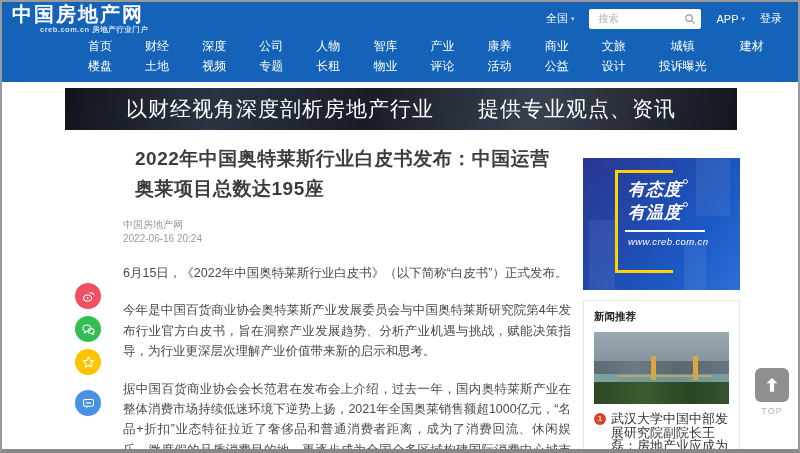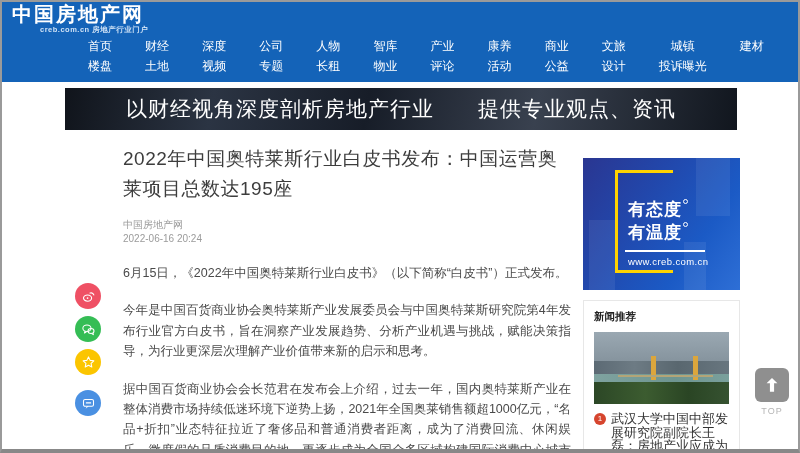--- a/index.html
+++ b/index.html
@@ -30,40 +30,40 @@
   .banner{position:absolute;left:63px;top:86px;width:672px;height:42px;
     background:linear-gradient(100deg,#10141b 0%,#2b3443 22%,#171d28 45%,#39414f 70%,#11161e 100%);
     display:flex;align-items:center;justify-content:center;}
   .banner-text{color:#fff;font-size:21px;letter-spacing:1px;white-space:nowrap;text-align:right;}
 
   
   .main{position:absolute;left:121px;top:128px;width:448px;}
   .breadcrumb{margin-top:32px;font-size:10.5px;color:#4ba6e0;}
   .breadcrumb a{color:#4ba6e0;text-decoration:none;cursor:pointer;}
   .crumb-sep{margin:0 4px;color:#4ba6e0;}
-  .article-title{margin:14px 0 0;font-size:19px;line-height:30px;color:#3d3d3d;font-weight:400;letter-spacing:.5px;}
+  .article-title{margin:14px 12px 0;font-size:19px;line-height:30px;color:#3d3d3d;font-weight:700;letter-spacing:.5px;}
   .meta{font-size:10px;color:#9b9b9b;line-height:14px;}
   .meta.source{margin-top:14px;}
   .article-body p{margin:17px 0 0;font-size:12.5px;line-height:1.63;color:#4a4a4a;text-align:justify;}
 
   
   .share-col{position:absolute;left:73px;top:281px;display:flex;flex-direction:column;gap:7px;}
   .share-btn{width:26px;height:26px;border-radius:50%;display:flex;align-items:center;justify-content:center;cursor:pointer;}
   .share-weibo{background:#ef5064;}
   .share-wechat{background:#35bd55;}
   .share-qzone{background:#fbc500;}
   .share-comment{background:#4a90e2;margin-top:8px;}
 
   
   .aside{position:absolute;left:581px;top:156px;width:157px;}
   .ad{position:relative;width:157px;height:132px;overflow:hidden;cursor:pointer;
     background:linear-gradient(125deg,#2a3691 0%,#2247ab 35%,#1b5ac5 70%,#2e6fd6 100%);}
   .ad-bldg{position:absolute;background:rgba(255,255,255,.07);}
   .ad-frame{position:absolute;left:32px;top:12px;width:58px;height:103px;border:3px solid #ffd300;border-right:0;}
-  .ad-content{position:absolute;left:45px;top:40px;color:#fff;}
+  .ad-content{position:absolute;left:45px;top:20px;color:#fff;font-style:italic;}
   .ad-line{font-size:17px;font-weight:bold;line-height:23px;letter-spacing:1px;white-space:nowrap;}
   .ring{display:inline-block;width:5px;height:5px;border:1.5px solid #fff;border-radius:50%;vertical-align:top;margin:1px 0 0 1px;}
   .ad-divider{width:80px;height:2px;background:#fff;margin:6px 0 4px -3px;}
   .ad-url{font-size:9.5px;letter-spacing:.4px;}
 
   .news-card{margin-top:10px;background:#fff;border:1px solid #e7e7e7;padding:9px 10px;width:157px;height:162px;}
   .news-header{font-size:10.5px;font-weight:bold;color:#222;}
   .thumb{position:relative;width:135px;height:72px;margin-top:8px;overflow:hidden;cursor:pointer;background:#8a97a0;}
   .t-sky{position:absolute;left:0;top:0;right:0;height:45%;background:linear-gradient(#9aa8b2,#84929c);}
   .t-city{position:absolute;left:0;top:40%;right:0;height:22%;background:linear-gradient(90deg,#5c6a74,#6d7b84 30%,#59676f 62%,#68767f);}
@@ -84,20 +84,38 @@
 </style>
 </head>
 <body>
 
 <div class="window">
 
   <header class="topbar">
     <div class="logo">
       <div class="logo-title">中国房地产网</div>
       <div class="logo-sub">creb.com.cn 房地产行业门户</div>
+    </div>
+    <div class="topbar-right">
+      <span class="drop">
+        <span>全国</span>
+        <span class="caret">▾</span>
+      </span>
+      <span class="searchbox">
+        <input placeholder="搜索" style="">
+        <svg width="12" height="12" viewBox="0 0 20 20">
+          <circle cx="8.5" cy="8.5" r="5.5" fill="none" stroke="#9b9b9b" stroke-width="2"></circle>
+          <line x1="12.8" y1="12.8" x2="17" y2="17" stroke="#9b9b9b" stroke-width="2" stroke-linecap="round"></line>
+        </svg>
+      </span>
+      <span class="drop">
+        <span>APP</span>
+        <span class="caret">▾</span>
+      </span>
+      <span class="login-link">登录</span>
     </div>
   </header>
 
   <nav class="nav">
     <div class="nav-col">
       <span class="nav-link">首页</span>
       <span class="nav-link">楼盘</span>
     </div>
     <div class="nav-col">
       <span class="nav-link">财经</span>

